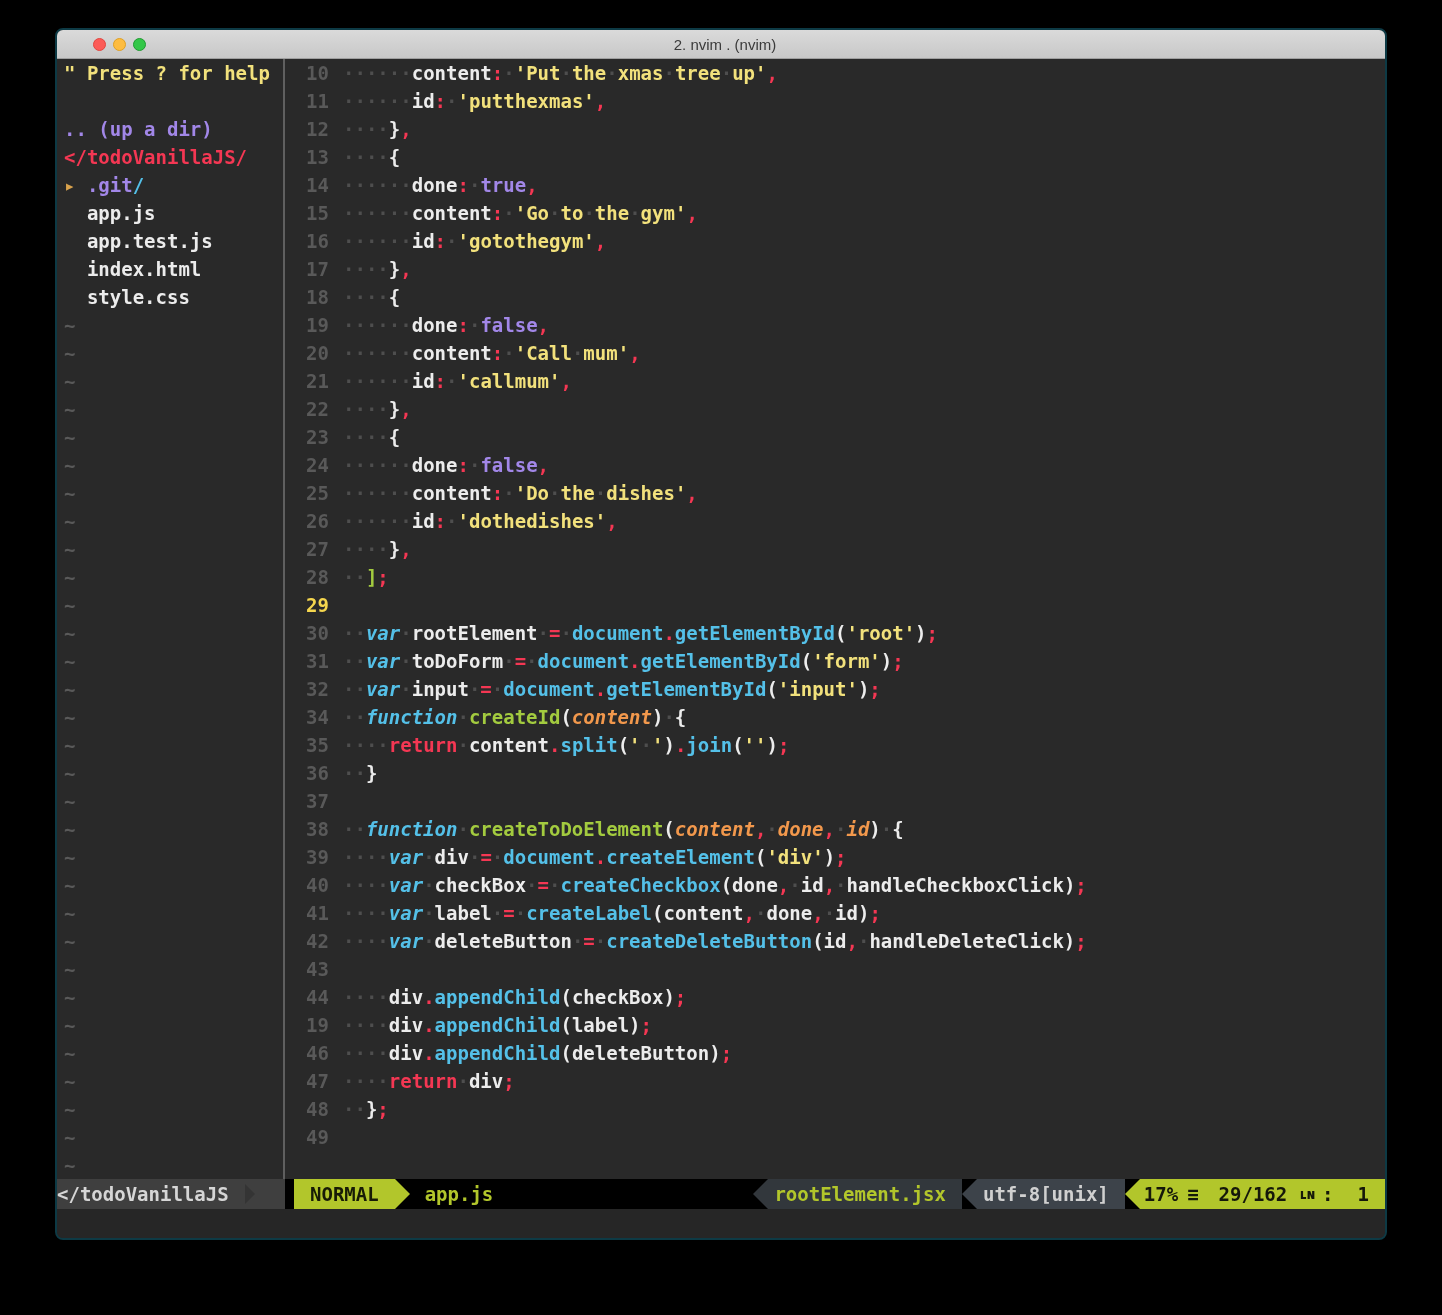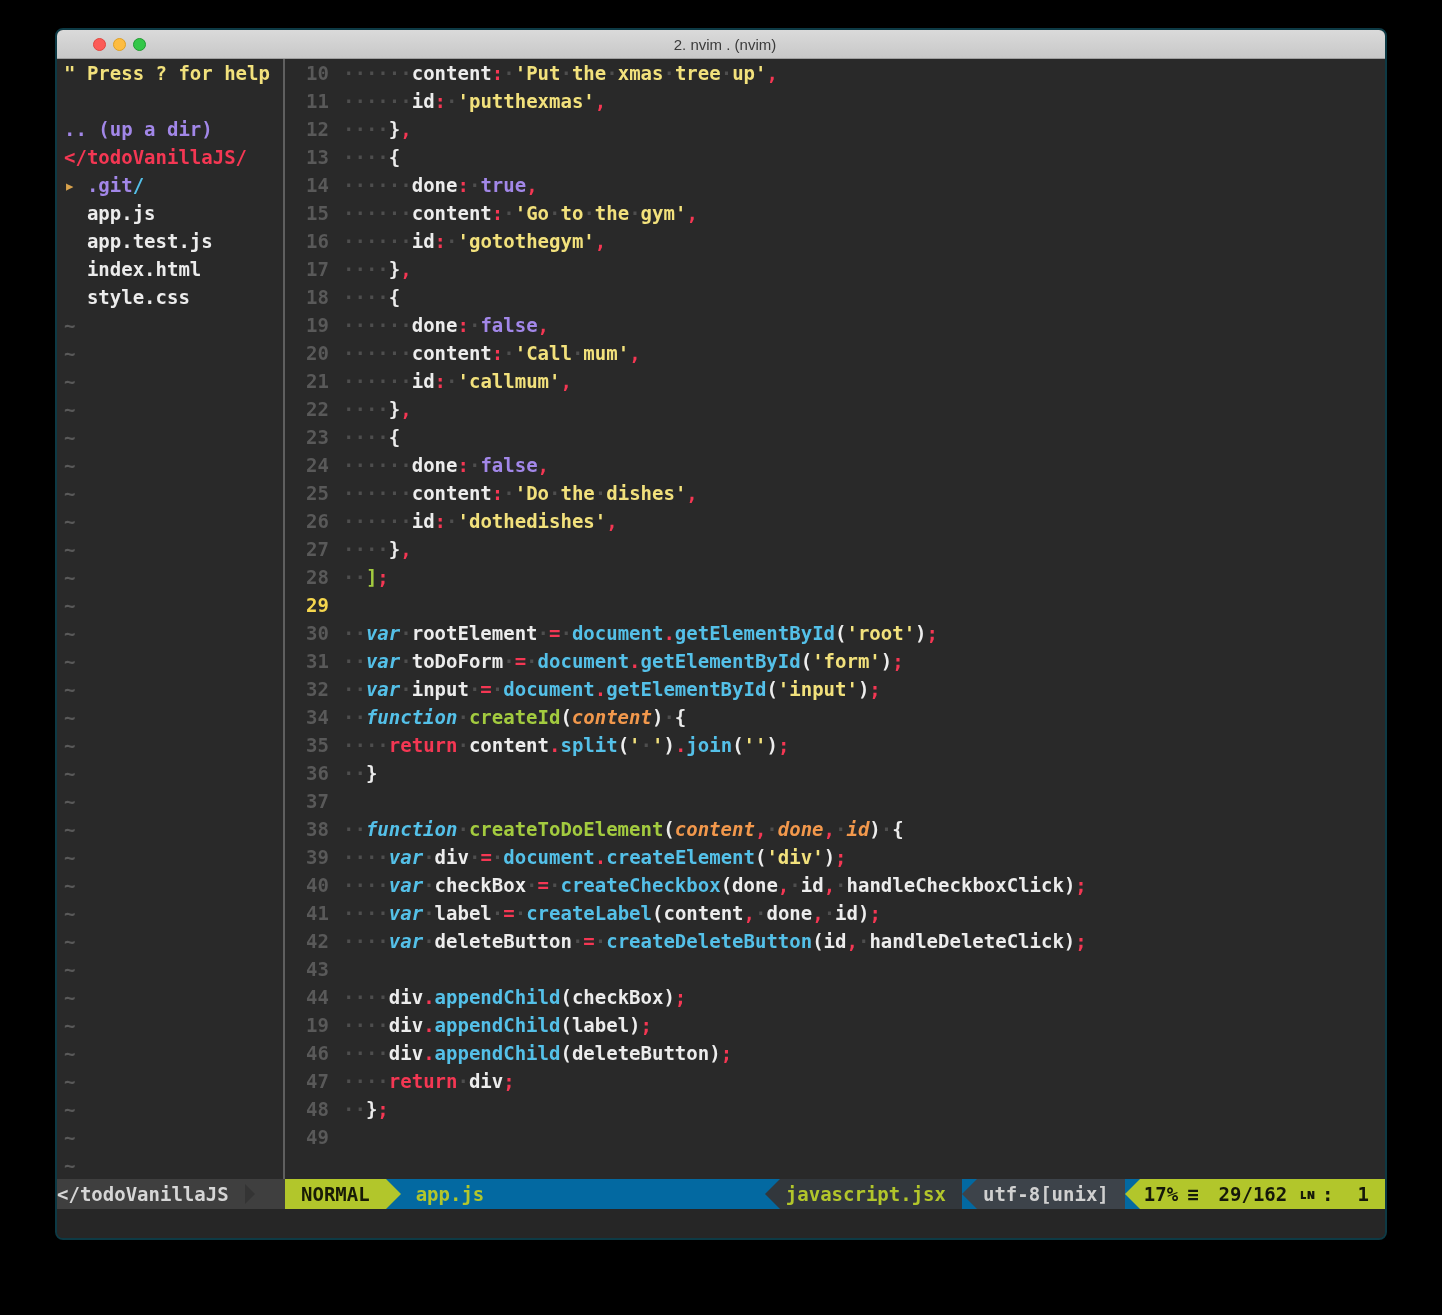--- a/index.html
+++ b/index.html
@@ -57,21 +57,21 @@
   .statusbar { height:30px; flex:none; display:flex; font-size:19px; font-weight:700; }
   .sb-tree {
     width:228px; flex:none; background:#3f3f3f; color:#d6d6d6;
     display:flex; align-items:center; white-space:pre;
   }
   .tree-chev {
     width:0; height:0; margin-left:16px;
     border-top:10px solid transparent; border-bottom:10px solid transparent;
     border-left:10px solid #343434;
   }
-  .sb-main { flex:1; background:#0369a1; display:flex; align-items:stretch; }
+  .sb-main { flex:1; background:#000000; display:flex; align-items:stretch; padding-left:9px; }
   .tri { width:0; height:0; flex:none;
          border-top:15px solid transparent; border-bottom:15px solid transparent; }
   .seg-mode { background:#b2c62b; color:#181b06; display:flex; align-items:center; padding:0 16px; }
   .tri-mode { border-left:15px solid #b2c62b; }
   .sb-file  { color:#b2c62b; display:flex; align-items:center; margin-left:15px; }
   .sb-right { margin-left:auto; display:flex; align-items:stretch; }
   .tri-ft  { border-right:15px solid #32373c; }
   .seg-ft  { background:#32373c; color:#b2c62b; display:flex; align-items:center; padding:0 16px 0 6px; }
   .tri-enc { border-right:15px solid #3d434a; }
   .seg-enc { background:#3d434a; color:#d0d0d0; display:flex; align-items:center; padding:0 16px 0 6px; }
@@ -188,21 +188,21 @@
     <div class="sb-tree">
       <span>&lt;/todoVanillaJS</span>
       <span class="tree-chev"></span>
     </div>
     <div class="sb-main">
       <div class="seg-mode">NORMAL</div>
       <div class="tri tri-mode"></div>
       <div class="sb-file">app.js</div>
       <div class="sb-right">
         <div class="tri tri-ft"></div>
-        <div class="seg-ft">javascript.jsx</div>
+        <div class="seg-ft">rootElement.jsx</div>
         <div class="tri tri-enc"></div>
         <div class="seg-enc">utf-8[unix]</div>
         <div class="tri tri-pos"></div>
         <div class="seg-pos">
           <span>17%</span>
           <span class="mi">≡</span>
           <span>29/162</span>
           <span class="lni">ʟɴ</span>
           <span class="cl">:</span>
           <span class="col">1</span>

